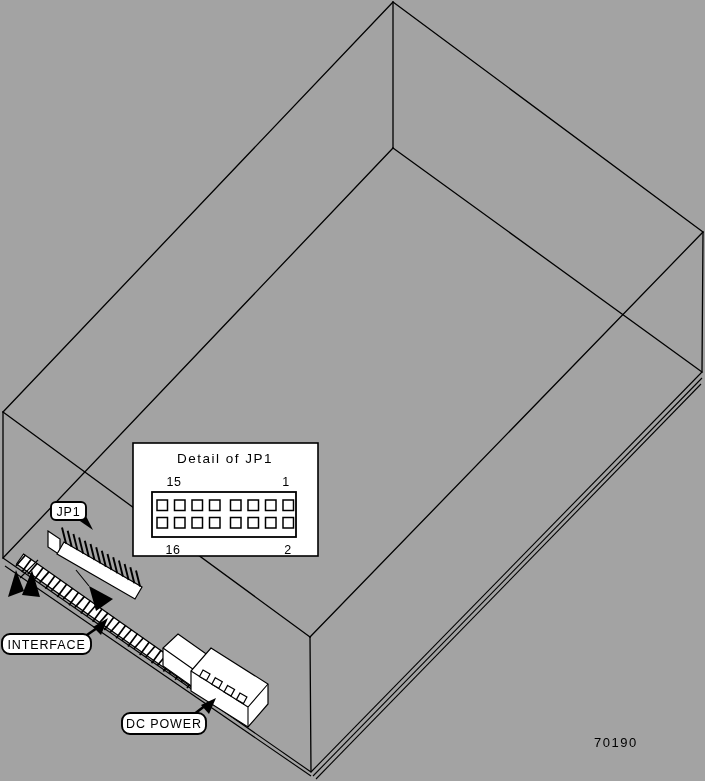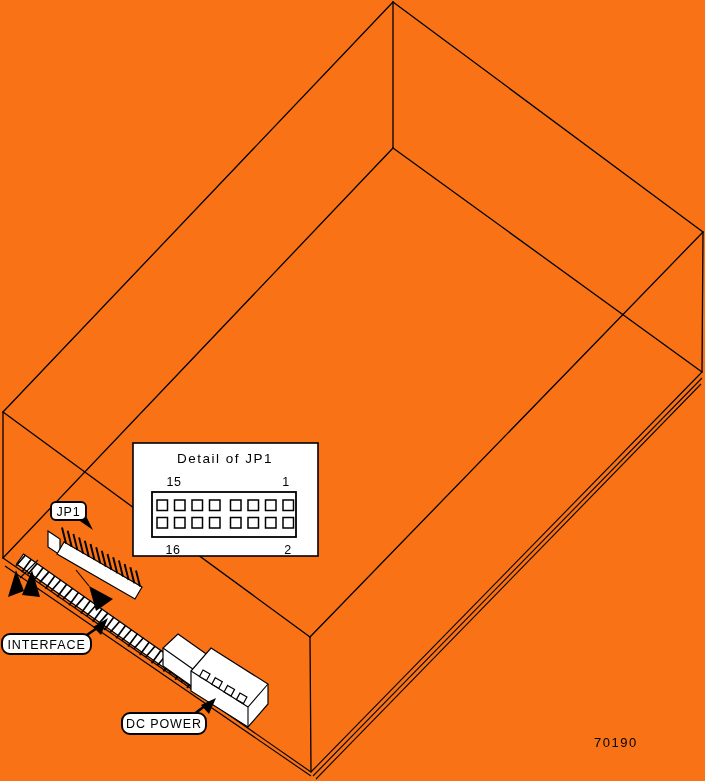--- a/index.html
+++ b/index.html
@@ -1,16 +1,16 @@
 <!DOCTYPE html>
 <html><head>
 <meta charset="utf-8">
 <style>
   html,body{margin:0;padding:0;background:#fff;}
-  .stage{position:relative;width:705px;height:781px;background:#f97316;overflow:hidden;}
+  .stage{position:relative;width:705px;height:781px;background:#a3a3a3;overflow:hidden;}
   svg{position:absolute;left:0;top:0;}
   .ln{stroke:#000;stroke-width:1.3;fill:none;stroke-linecap:round;}
   .ln-thin{stroke:#000;stroke-width:1.1;fill:none;}
   .wf{fill:#fff;stroke:#000;stroke-width:1.2;}
   .hatch{stroke:#000;stroke-width:1.7;}
   .hatch2{stroke:#000;stroke-width:1.9;}
   .pin-square{fill:#fff;stroke:#000;stroke-width:1.5;}
   .pin-cup{fill:#fff;stroke:#000;stroke-width:1.2;}
   .blk{fill:#000;stroke:none;}
   .callout-box{fill:#fff;stroke:#000;stroke-width:1.9;}

